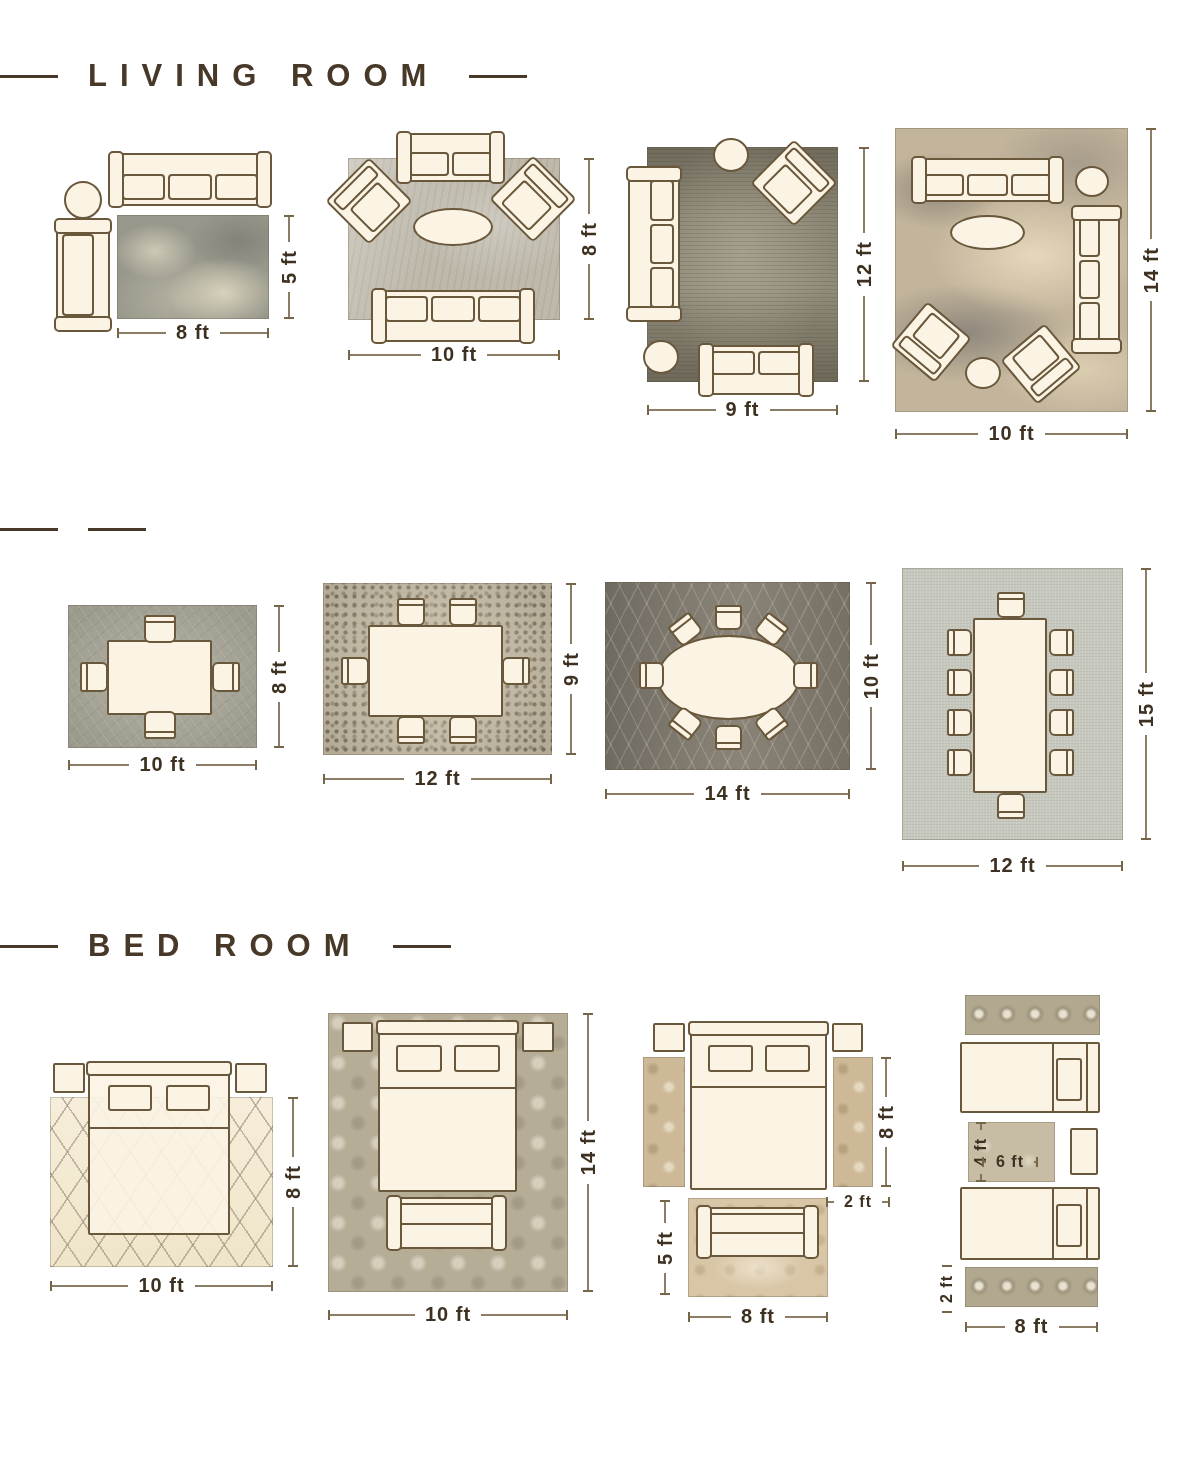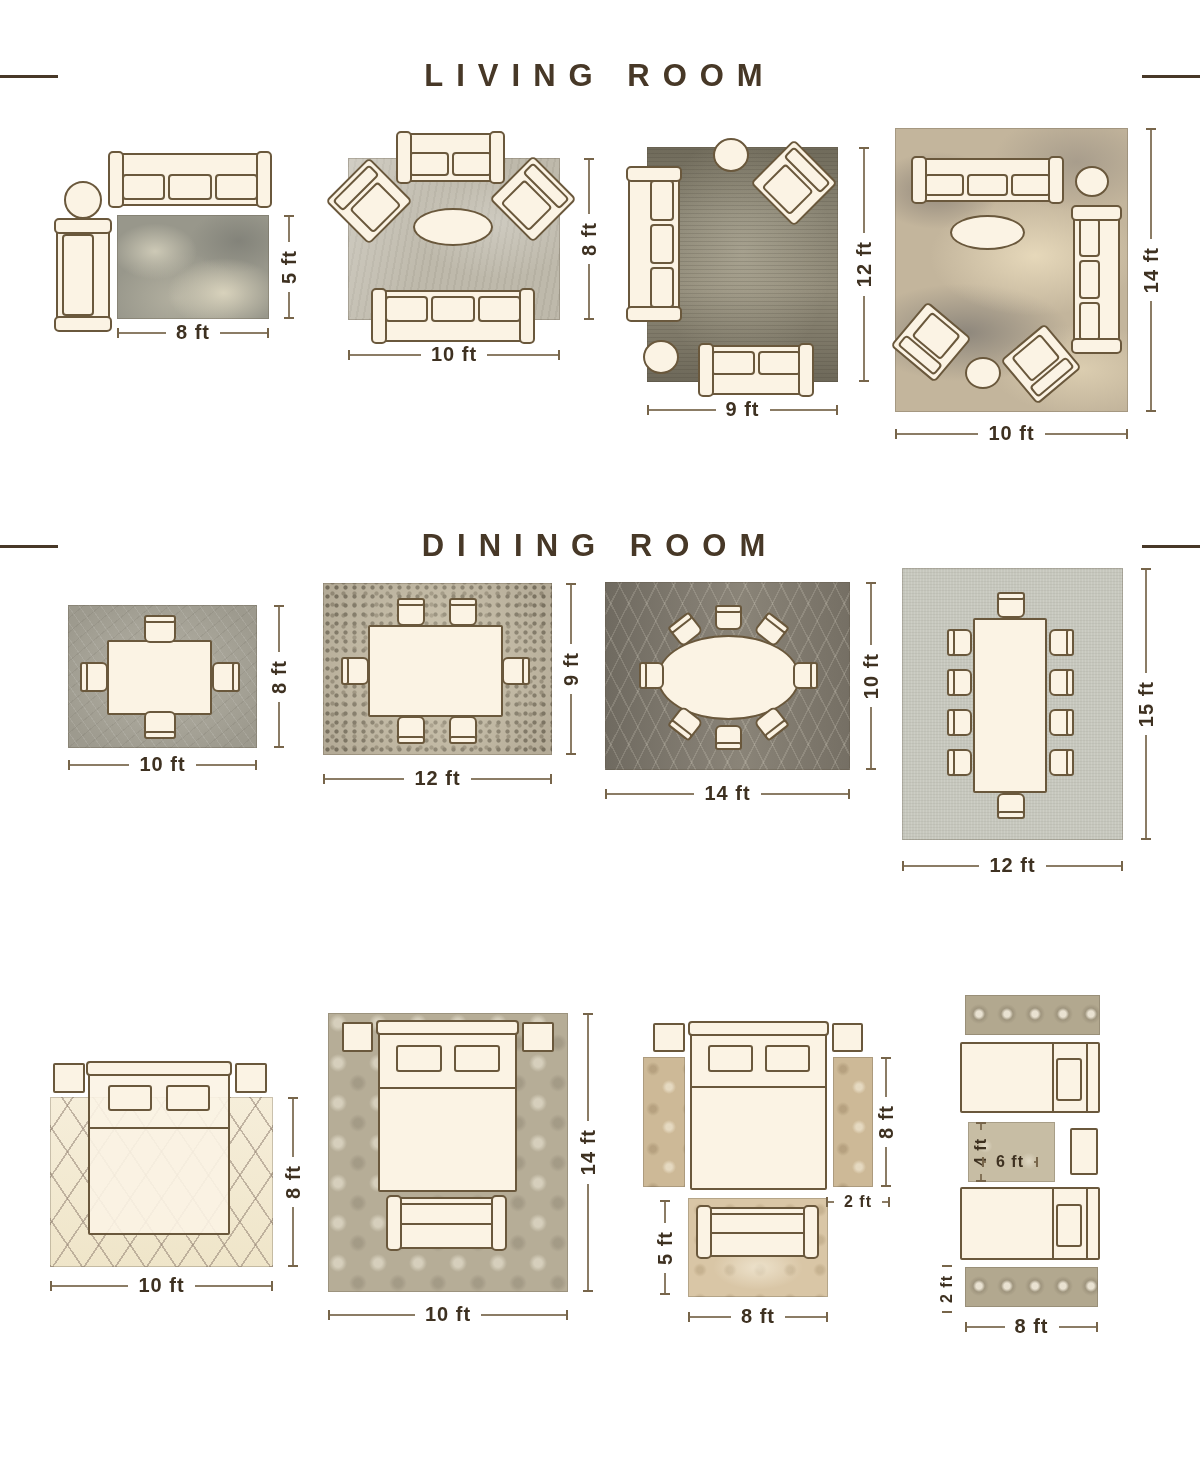--- a/index.html
+++ b/index.html
@@ -1,18 +1,18 @@
 <!DOCTYPE html>
 <html><head>
 <meta charset="utf-8">
 <style>
   html,body{margin:0;padding:0;background:#ffffff;}
   .page{position:relative;width:1200px;height:1467px;background:#ffffff;overflow:hidden;
         font-family:"Liberation Sans",sans-serif;}
-  .sec-title{position:absolute;left:0;width:100%;display:flex;align-items:center;justify-content:space-between;
+  .sec-title{position:absolute;left:0;width:100%;display:flex;align-items:center;justify-content:flex-start;
         gap:30px;color:#473827;font-weight:700;font-size:31px;letter-spacing:13px;z-index:5;}
   .dashline{width:58px;height:3px;background:#473827;flex:none;}
   .layout{position:absolute;}
   .rug{position:absolute;z-index:1;box-shadow:inset 0 0 0 1px rgba(90,80,60,.28);}
   .furn{position:absolute;background:#fbf3e4;border:2px solid #6a583c;border-radius:5px;box-sizing:border-box;z-index:2;}
   .round{border-radius:50% !important;}
   .cushrow{position:absolute;display:flex;gap:3px;}
   .cushcol{position:absolute;display:flex;flex-direction:column;gap:3px;}
   .cush{flex:1;background:#fbf3e4;border:2px solid #6a583c;border-radius:4px;min-width:0;min-height:0;}
   .arm{position:absolute;background:#fbf3e4;border:2px solid #6a583c;border-radius:5px;z-index:3;}
@@ -270,21 +270,20 @@
       <span class="tick"></span>
         <span class="ln"></span>
       <span class="lbl">10 ft</span>
       <span class="ln"></span>
         <span class="tick"></span>
     </div>
   </div>
 
   <div class="sec-title" style="top:528px;">
     <span class="dashline"></span>
-    <span>DINING ROOM</span>
     <span class="dashline"></span>
   </div>
 
   <div class="layout" style="left:60px;top:595px;width:235px;height:185px;">
     <div class="rug r-d1" style="left:8px;top:10px;width:189px;height:143px;"></div>
     <div class="furn" style="left:47px;top:45px;width:105px;height:75px;border-radius:2px;"></div>
     <div class="furn chair" style="left:84px;top:20px;width:32px;height:28px;">
         <span class="cback"></span>
       </div>
     <div class="furn chair" style="left:84px;top:116px;width:32px;height:28px;transform:rotate(180deg);">
@@ -434,20 +433,25 @@
     </div>
     <div class="hdim" style="left:7px;top:294px;width:221px;">
       <span class="tick"></span>
         <span class="ln"></span>
       <span class="lbl">12 ft</span>
       <span class="ln"></span>
         <span class="tick"></span>
     </div>
   </div>
 
+  <div class="sec-title" style="top:928px;">
+    <span class="dashline"></span>
+    <span>BED ROOM</span>
+    <span class="dashline"></span>
+  </div>
 
   <div class="layout" style="left:40px;top:1050px;width:265px;height:250px;">
     <div class="furn" style="left:13px;top:13px;width:32px;height:30px;border-radius:2px;"></div>
     <div class="furn" style="left:195px;top:13px;width:32px;height:30px;border-radius:2px;"></div>
     <div class="rug r-b1" style="left:10px;top:47px;width:223px;height:170px;"></div>
     <div class="furn" style="left:48px;top:13px;width:142px;height:172px;border-radius:2px;background:rgba(251,243,228,.9);">
       <span class="bhead"></span>
       <span class="pillow" style="left:18px;top:20px;width:44px;height:26px;"></span>
       <span class="pillow" style="left:76px;top:20px;width:44px;height:26px;"></span>
       <span class="fold" style="top:62px;"></span>

